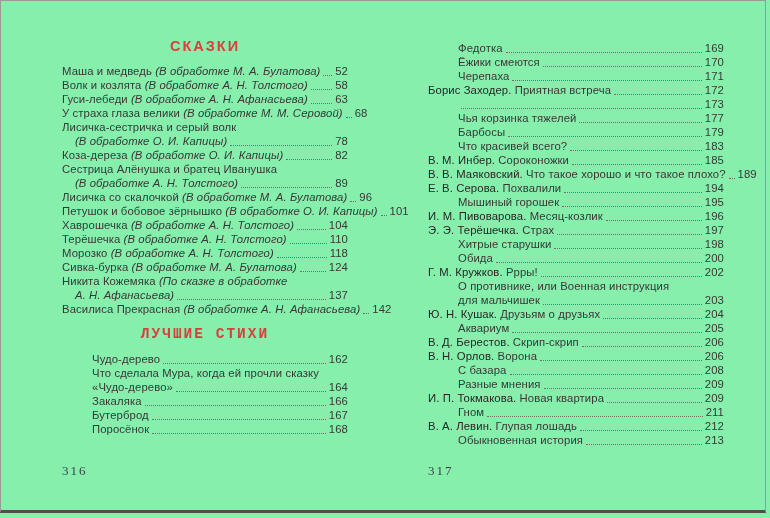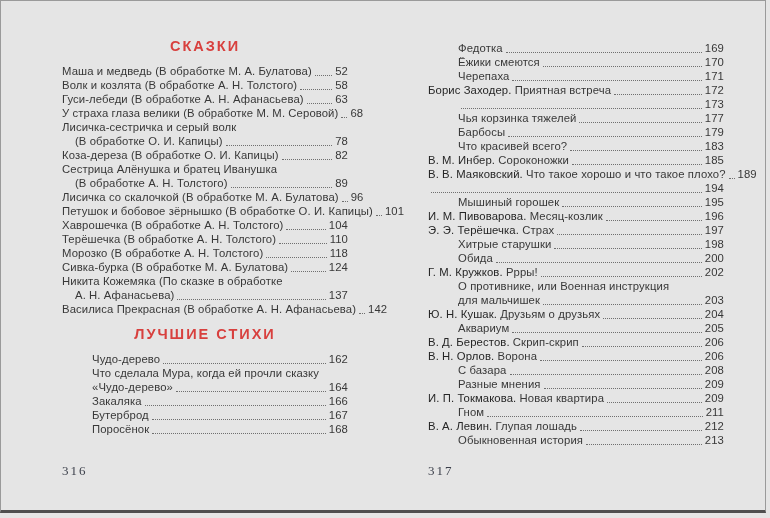--- a/index.html
+++ b/index.html
@@ -1,20 +1,20 @@
 <!DOCTYPE html>
 <html><head>
 <meta charset="utf-8">
 <style>
   html, body { margin:0; padding:0; background:#ffffff; }
   .canvas {
     position: relative;
     width: 770px;
     height: 518px;
-    background: #e5e5e5;
+    background: #86efac;
     font-family: "Liberation Sans", sans-serif;
     overflow: hidden;
   }
   .frame {
     position: absolute;
     left: 0; top: 0; right: 4px; bottom: 5px;
     border-top: 1px solid #9a9a9a;
     border-left: 1px solid #9a9a9a;
     border-right: 1px solid #9a9a9a;
     border-bottom: 3px solid #4f4f4f;
@@ -52,21 +52,21 @@
   .toc-row .dots {
     flex: 1 1 auto;
     min-width: 6px;
     border-bottom: 1.5px dotted #6f6f6f;
     margin: 0 3px 2.5px 3px;
   }
   .toc-row .toc-page { flex: 0 0 auto; }
   .indent-1 { padding-left: 13px; }
   .indent-2 { padding-left: 30px; }
 
-  .seg-italic { }
+  .seg-italic { font-style: italic; }
   .seg-bold   { font-weight: normal; color: #262626; }
 
   .folio {
     position: absolute;
     top: 463px;
     width: 286px;
     text-align: left;
     font-family: "Liberation Serif", serif;
     font-size: 13px;
     letter-spacing: 2px;
@@ -160,21 +160,21 @@
       <div class="toc-row indent-1">
         <span class="toc-title"><span class="seg-italic">А. Н. Афанасьева)</span></span>
         <span class="dots"></span>
         <span class="toc-page">137</span>
       </div>
       <div class="toc-row indent-0">
         <span class="toc-title"><span class="seg-normal">Василиса Прекрасная </span><span class="seg-italic">(В обработке А. Н. Афанасьева)</span></span>
         <span class="dots"></span>
         <span class="toc-page">142</span>
       </div>
-      <div class="section-header not-first" style="color: rgb(216, 64, 62);">ЛУЧШИЕ СТИХИ</div>
+      <div class="section-header not-first" style="color: rgb(216, 64, 62); font-family: Liberation Mono, monospace;">ЛУЧШИЕ СТИХИ</div>
       <div class="toc-row indent-2">
         <span class="toc-title"><span class="seg-normal">Чудо-дерево</span></span>
         <span class="dots"></span>
         <span class="toc-page">162</span>
       </div>
       <div class="toc-row indent-2">
         <span class="toc-title"><span class="seg-normal">Что сделала Мура, когда ей прочли сказку</span></span>
       </div>
       <div class="toc-row indent-2">
         <span class="toc-title"><span class="seg-normal">«Чудо-дерево»</span></span>
@@ -242,20 +242,21 @@
         <span class="toc-title"><span class="seg-bold">В. М. Инбер. </span><span class="seg-normal">Сороконожки</span></span>
         <span class="dots"></span>
         <span class="toc-page">185</span>
       </div>
       <div class="toc-row indent-0">
         <span class="toc-title"><span class="seg-bold">В. В. Маяковский. </span><span class="seg-normal">Что такое хорошо и что такое плохо?</span></span>
         <span class="dots"></span>
         <span class="toc-page">189</span>
       </div>
       <div class="toc-row indent-0">
+        <span class="toc-title"><span class="seg-bold">Е. В. Серова. </span><span class="seg-normal">Похвалили</span></span>
         <span class="dots"></span>
         <span class="toc-page">194</span>
       </div>
       <div class="toc-row indent-2">
         <span class="toc-title"><span class="seg-normal">Мышиный горошек</span></span>
         <span class="dots"></span>
         <span class="toc-page">195</span>
       </div>
       <div class="toc-row indent-0">
         <span class="toc-title"><span class="seg-bold">И. М. Пивоварова. </span><span class="seg-normal">Месяц-козлик</span></span>

